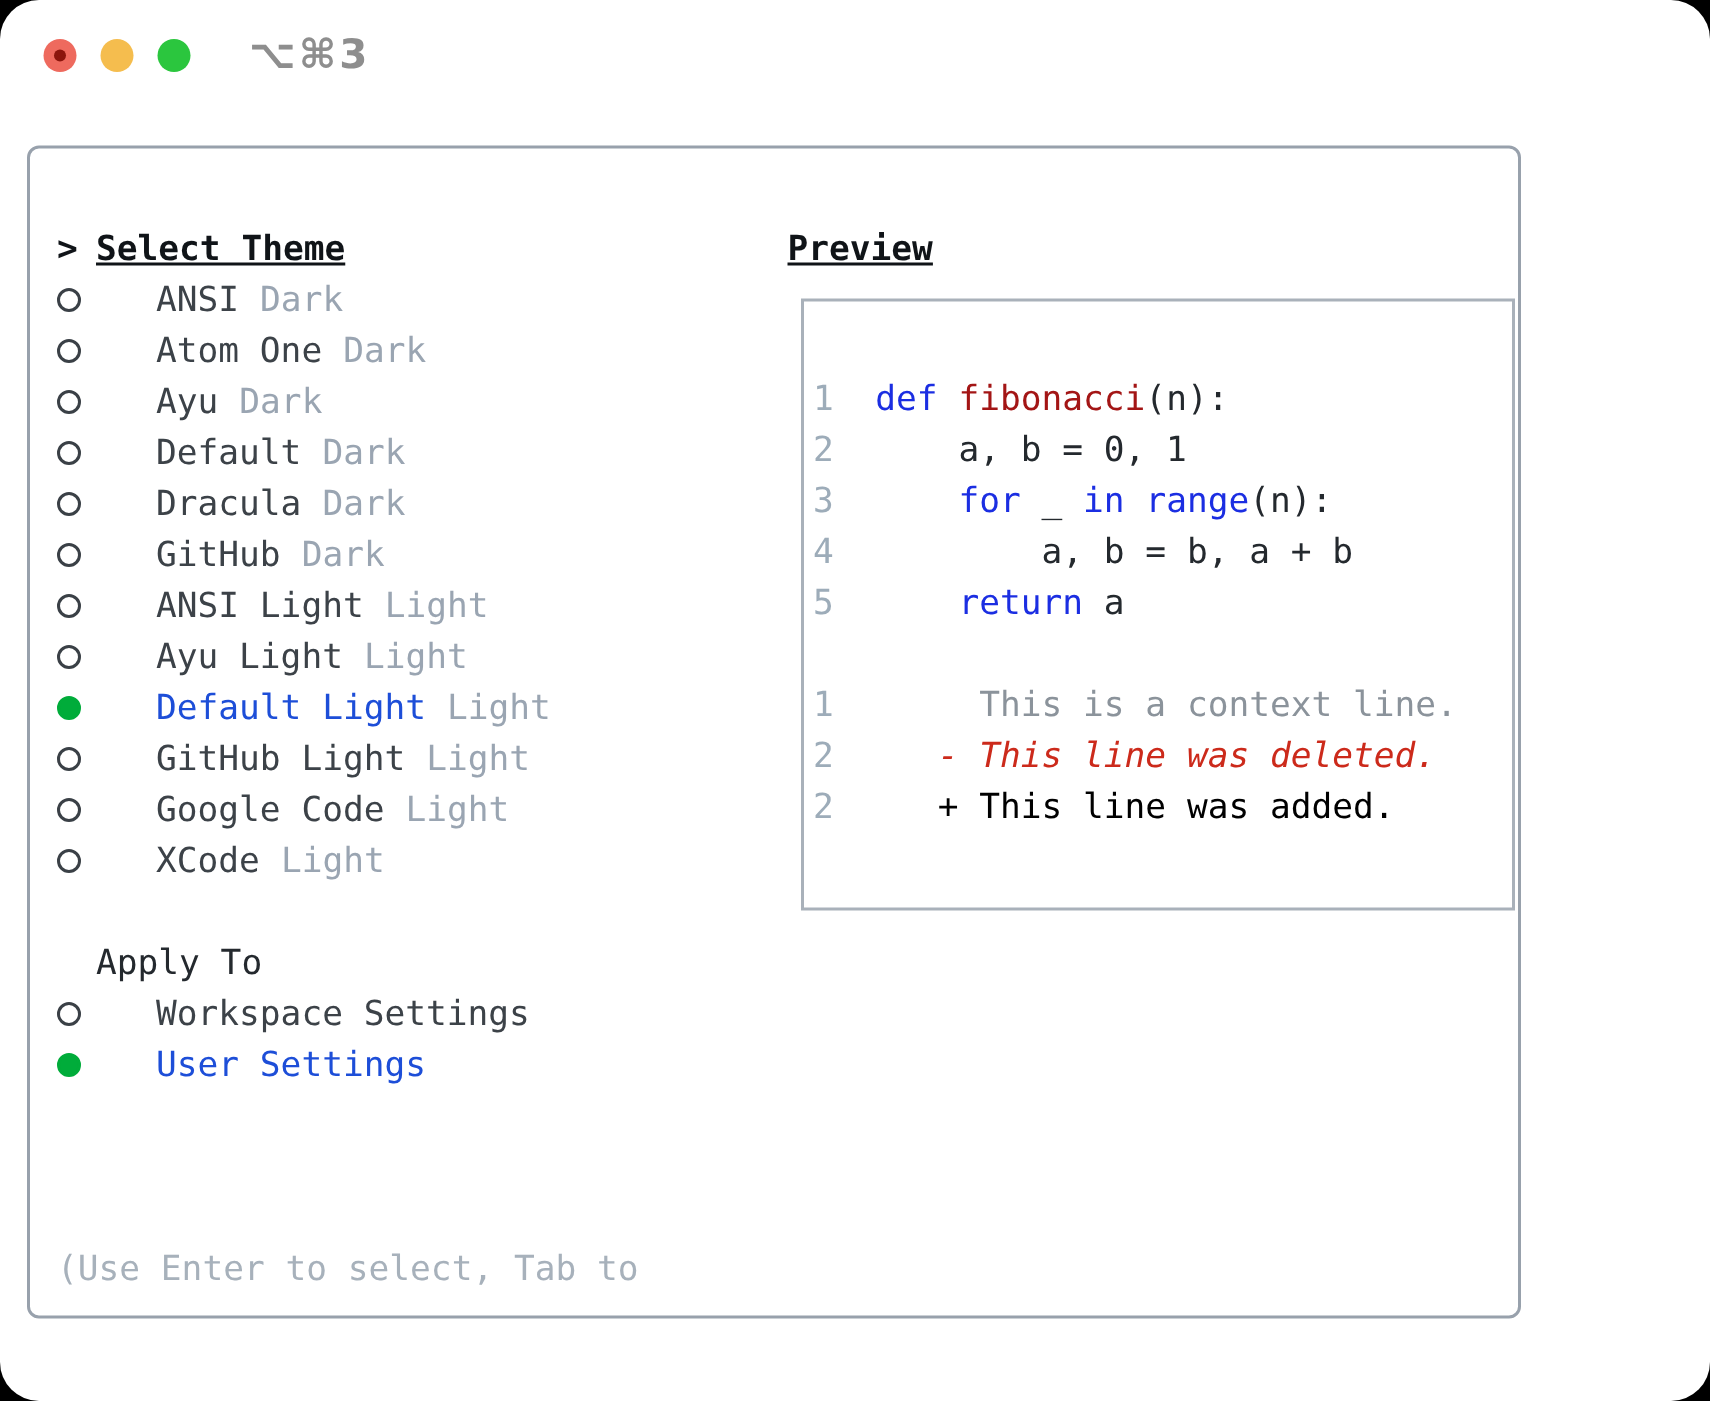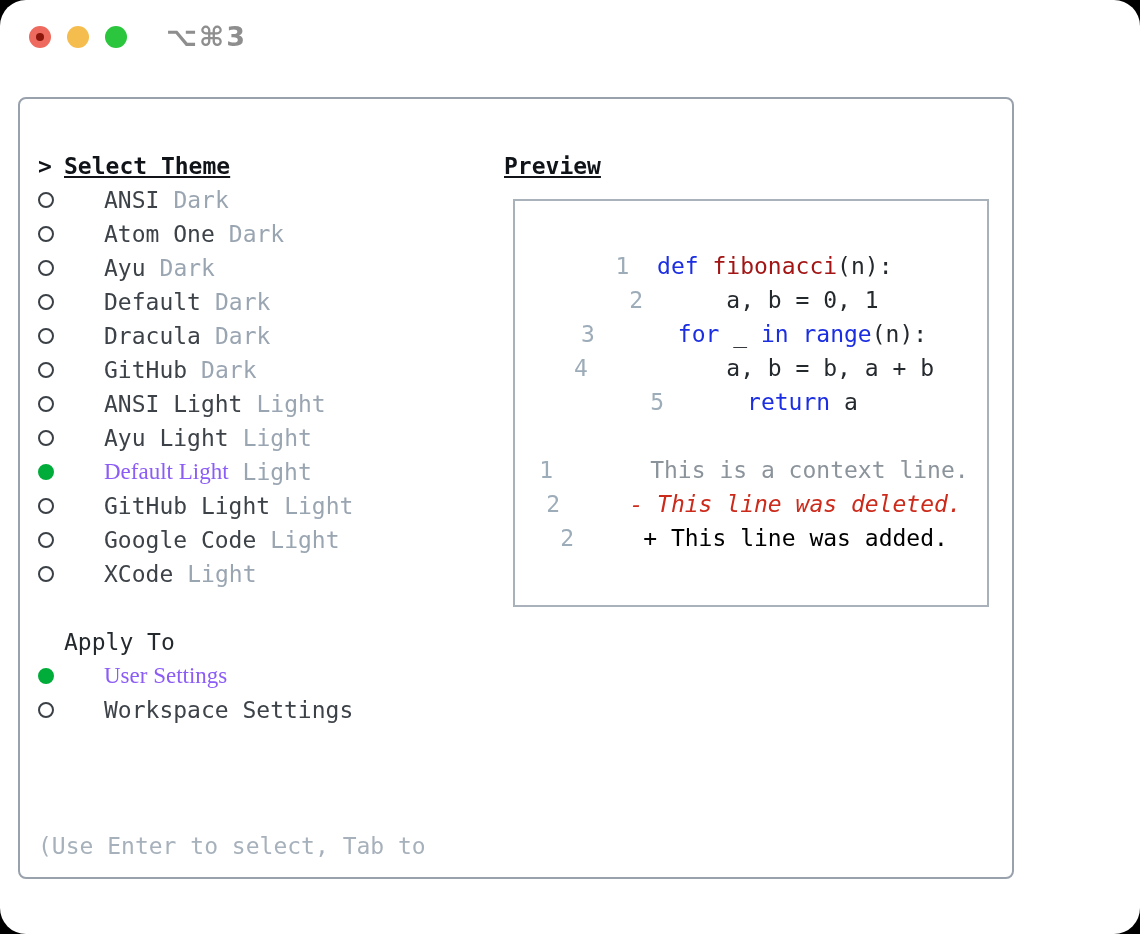--- a/index.html
+++ b/index.html
@@ -34,27 +34,27 @@
   .spacer { height: 34px; }
   .marker { width: 26px; display: flex; align-items: center; flex: none; }
   .prompt-char { font-weight: bold; color: #101418; font-size: 23px; }
   .circle {
     width: 12px; height: 12px; border-radius: 50%;
     border: 2px solid #3a4046; box-sizing: content-box;
   }
   .circle.filled { border-color: #00ac3a; background: #00ac3a; }
   .header-text { font-weight: bold; color: #101418; text-decoration: underline; }
   .item-name { color: #3c4248; margin-left: 40px; }
-  .item-name.selected { color: #8b5cf6; font-family: Liberation Serif, serif; }
+  .item-name.selected { color: #1d4ed8; }
   .variant { color: #9aa5b2; margin-left: 14px; }
   .apply-text { color: #24292e; }
   .left-col { position: absolute; left: 18px; top: 50px; }
   .hint { font-size: 23px; color: #a7b1bb; line-height: 34px; white-space: pre; }
   
-  .right-col { position: absolute; left: 484px; top: 50px; text-align: center; }
+  .right-col { position: absolute; left: 505px; top: 50px; }
   .preview-box {
     margin-left: 9px; margin-top: 16px; width: 476px; height: 408px;
     border: 2px solid #a9b1ba; box-sizing: border-box; background: #fff;
     padding: 48px 0 0 6px; overflow: hidden;
   }
   .code-line { height: 34px; line-height: 34px; font-size: 23px; white-space: pre; }
   .seg-ln  { color: #9dacb9; }
   .seg-pl  { color: #24292e; }
   .seg-kw  { color: #1b2ee2; }
   .seg-fn  { color: #a31515; }
@@ -101,22 +101,22 @@
           </div>
 
         <div class="spacer"></div>
 
         <div class="row">
           <span class="marker"></span>
           <span class="apply-text">Apply To</span>
         </div>
 
         <div id="apply-list">
+            <div class="row"><span class="marker"><span class="circle"></span></span><span class="item-name">Workspace Settings</span></div>
             <div class="row"><span class="marker"><span class="circle filled"></span></span><span class="item-name selected">User Settings</span></div>
-            <div class="row"><span class="marker"><span class="circle"></span></span><span class="item-name">Workspace Settings</span></div>
           </div>
 
         <div class="spacer"></div>
 
         <div class="hint">
           <div>(Use Enter to select, Tab to</div>
           <div>change focus)</div>
         </div>
       </div>
 

